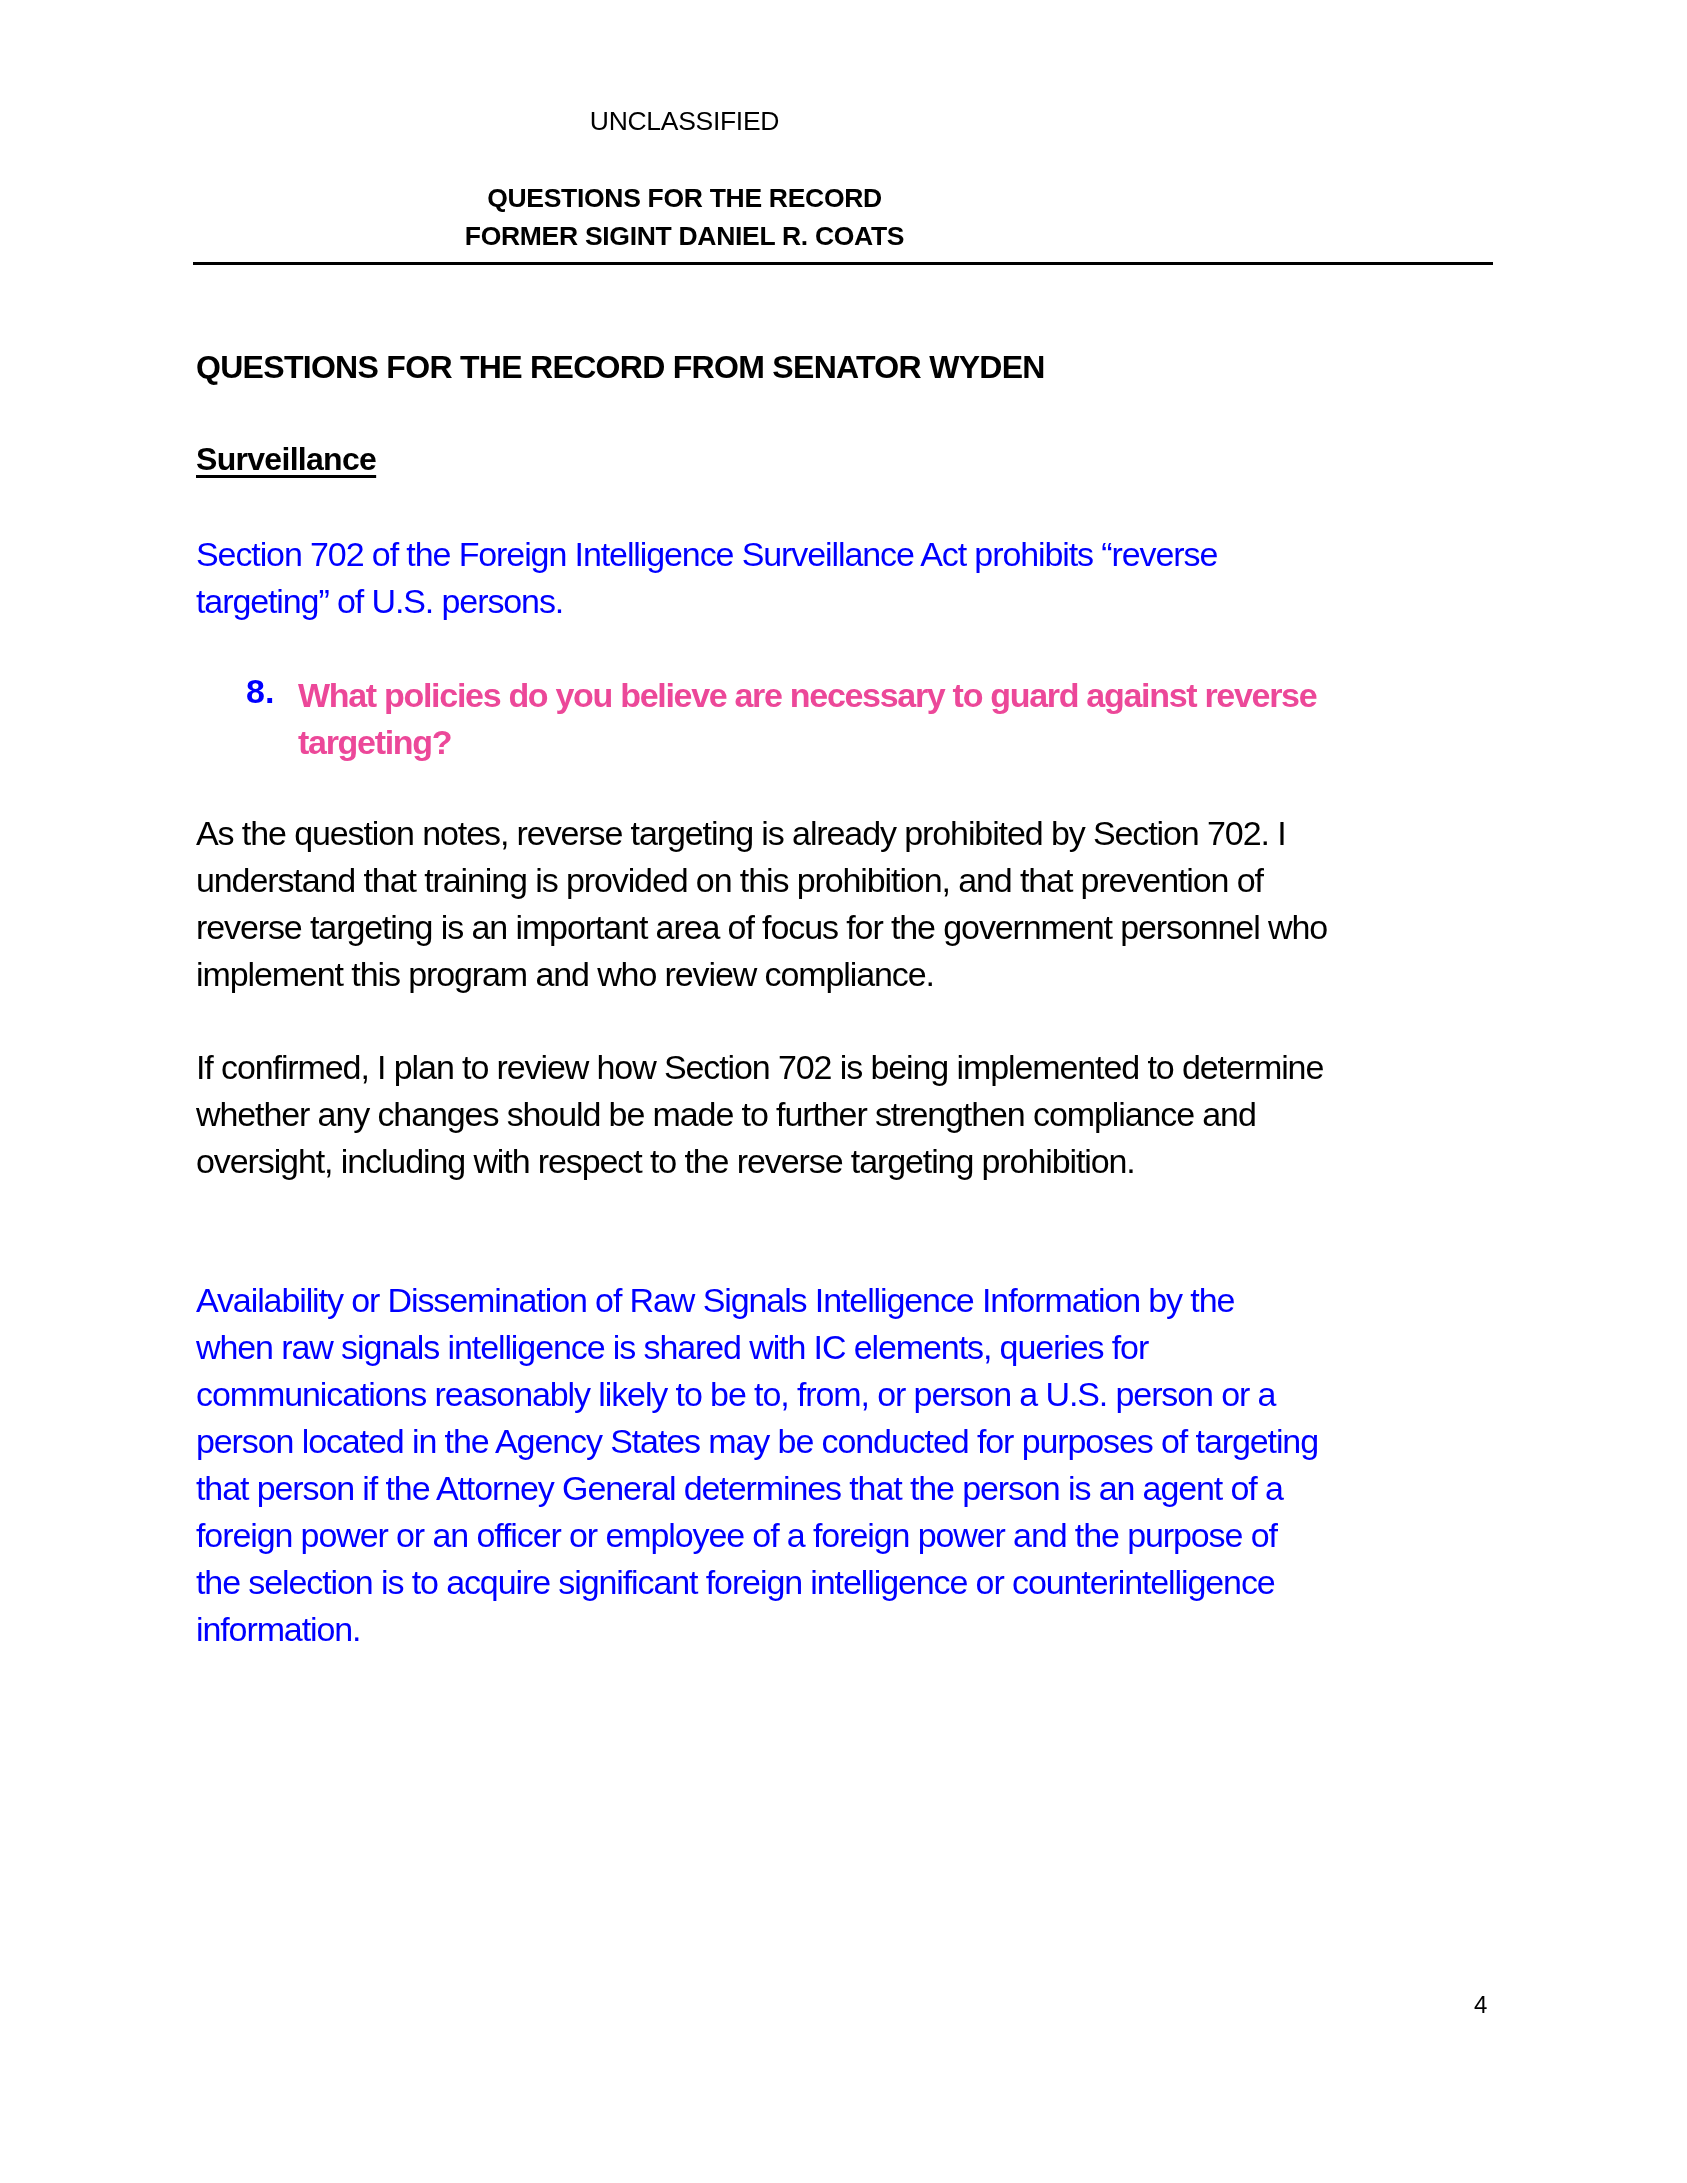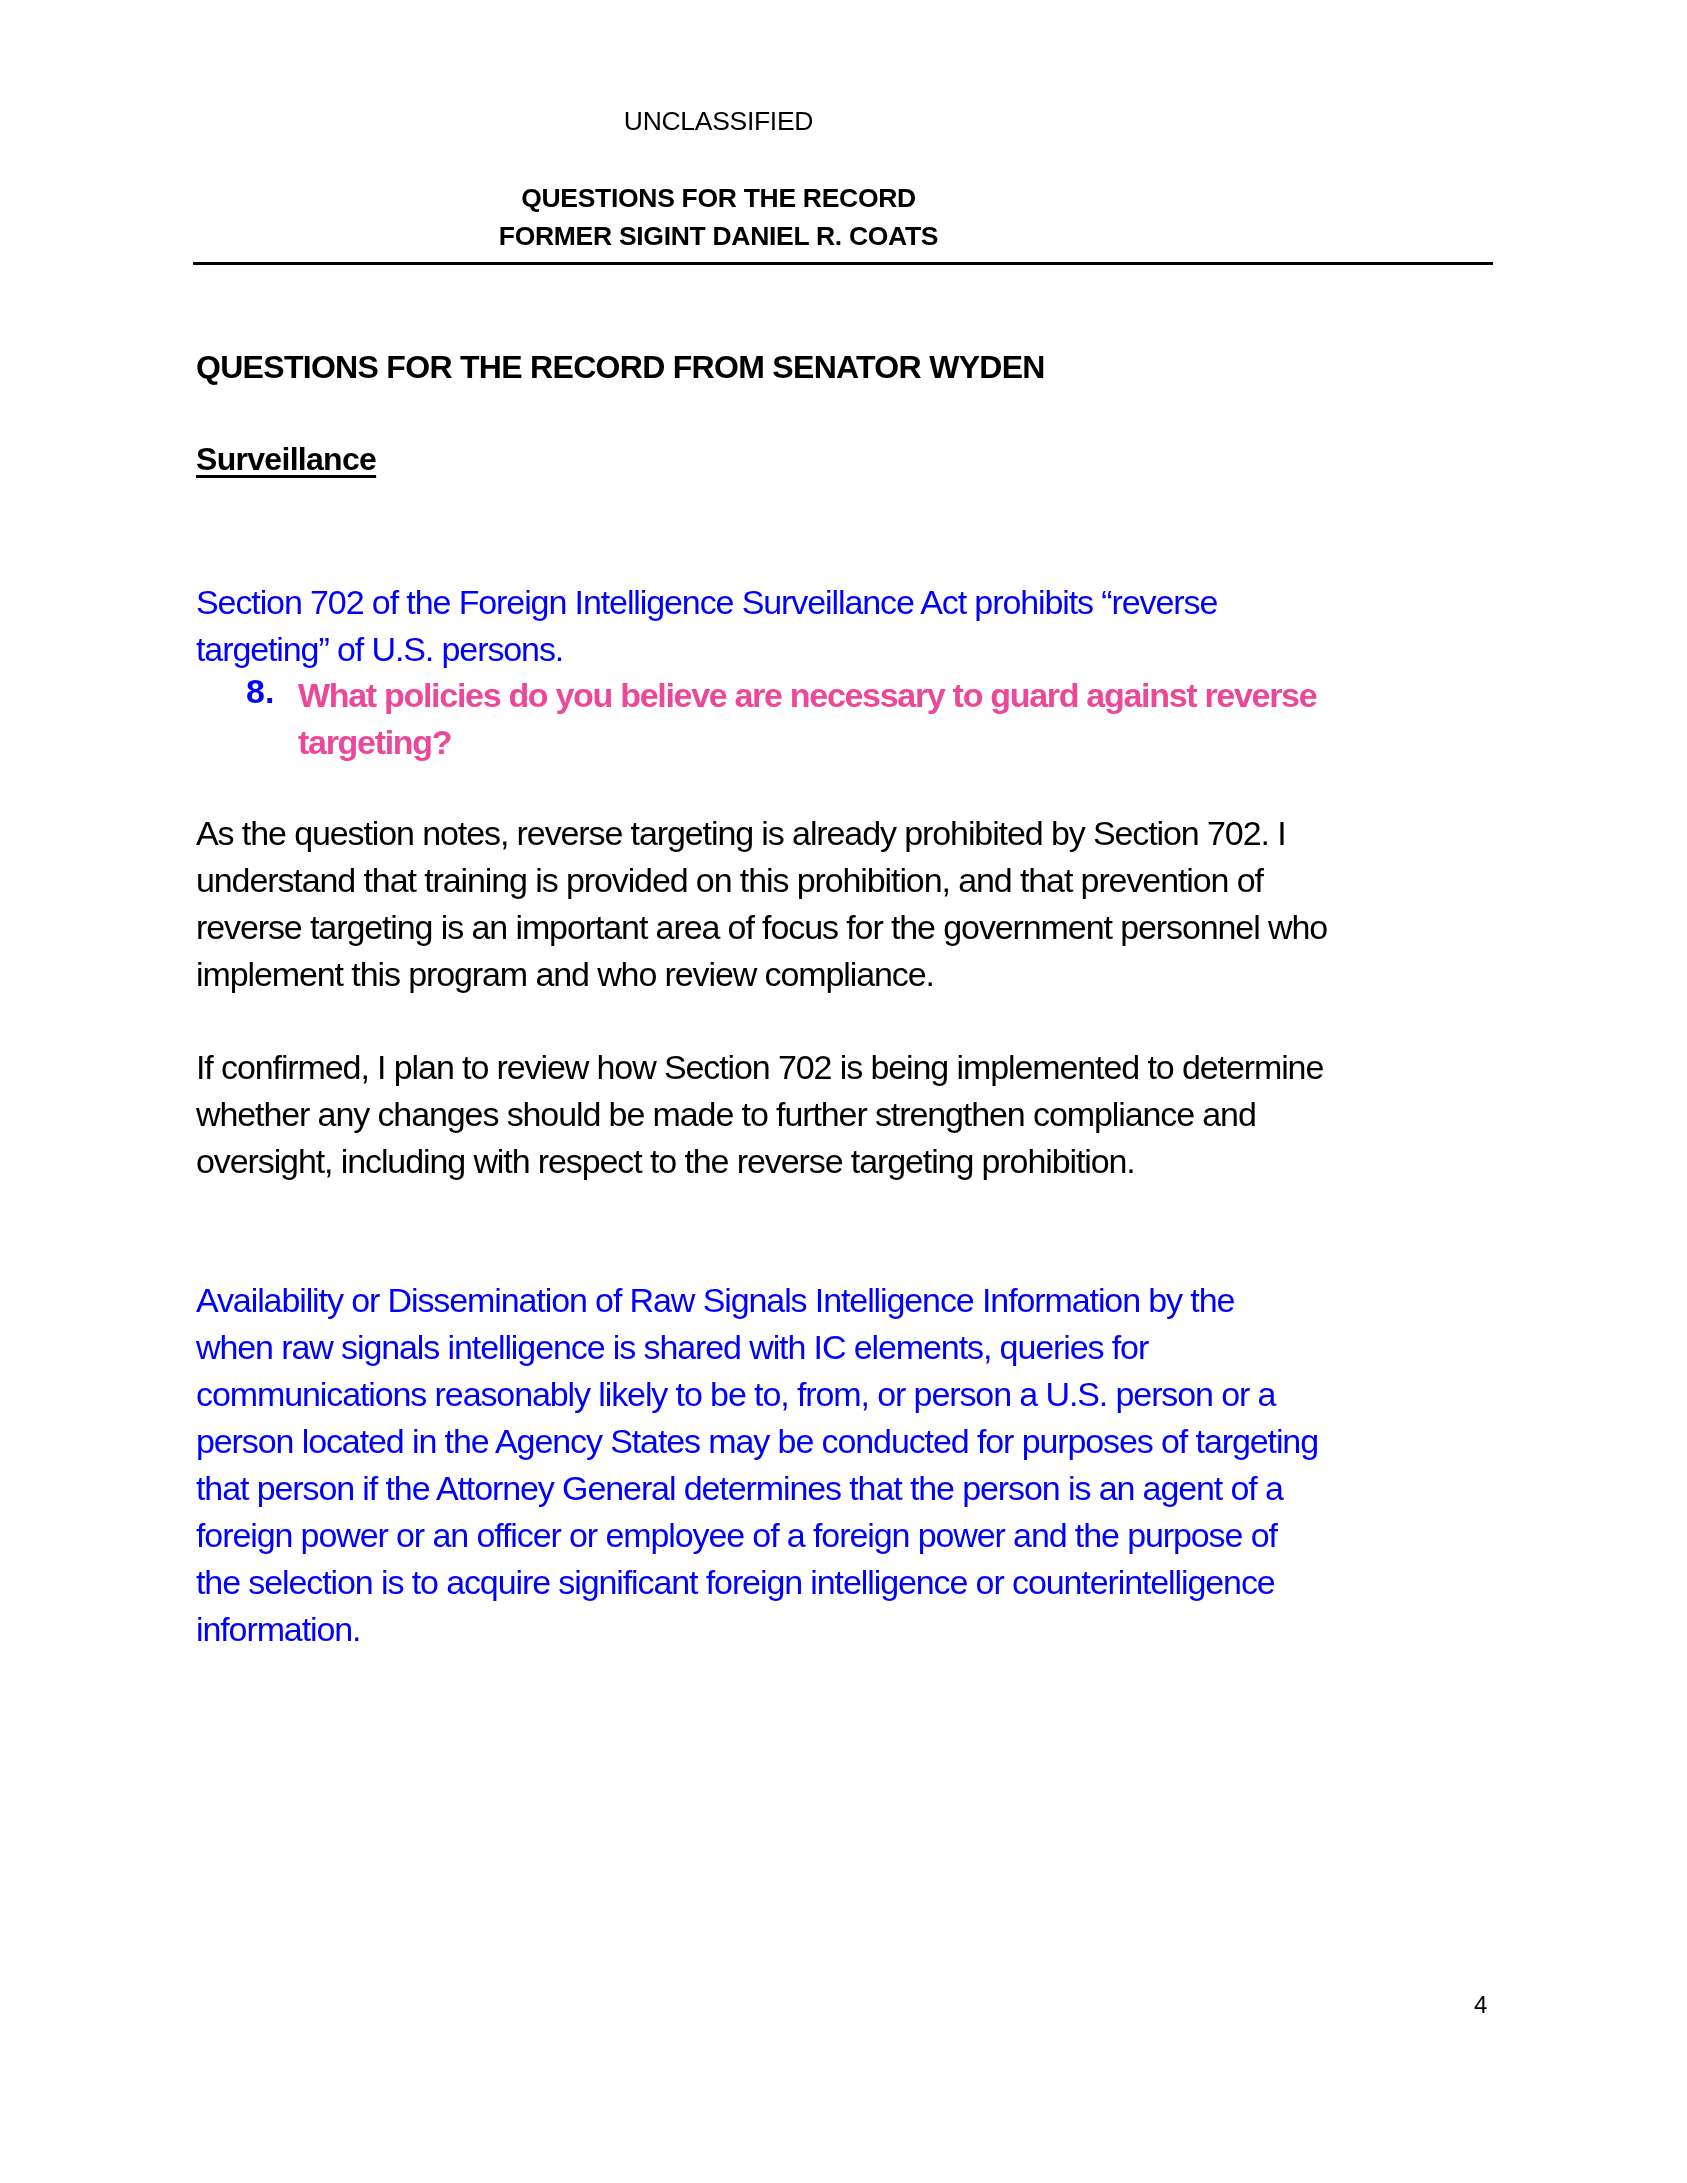--- a/index.html
+++ b/index.html
@@ -1,19 +1,19 @@
 <!DOCTYPE html>
 <html style="font-size:10.6px"><head>
   <meta charset="utf-8">
   <style>
     html, body { margin: 0; padding: 0; background: #ffffff; }
     body { width: 1687px; height: 2183px; position: relative; overflow: hidden;
            font-family: "Liberation Sans", sans-serif; color: #000000; }
     .abs { position: absolute; white-space: nowrap; }
-    .center { left: 0; width: 1369px; text-align: center; margin-left: 34px; }
+    .center { left: 0; width: 1369px; text-align: center; }
     .hdr-class { top: 106px; font-size: 26.5px; letter-spacing: -0.3px; }
     .hdr-title { font-size: 26.5px; font-weight: bold; letter-spacing: -0.3px; }
     .rule { position: absolute; left: 193px; width: 1300px; top: 262px; height: 2.6px; background: #000; }
     .h1 { left: 196px; top: 349px; font-size: 32px; font-weight: bold; letter-spacing: -0.7px; }
     .h2 { left: 196px; top: 441px; font-size: 32px; font-weight: bold; letter-spacing: -0.7px;
           text-decoration: underline; text-decoration-thickness: 2.6px; text-underline-offset: 5.3px; }
     .para { position: absolute; left: 196px; font-size: 34px; letter-spacing: -1.1px; line-height: 47px; }
     .para .ln { display: block; white-space: nowrap; }
     .blue { color: #0000FF; }
     .q-num { position: absolute; left: 246px; top: 672px; font-size: 34px; font-weight: bold; color: #0000FF; }
@@ -28,21 +28,21 @@
 <div>
 
   <div class="abs center hdr-class">UNCLASSIFIED</div>
   <div class="abs center hdr-title" style="top:183px;">QUESTIONS FOR THE RECORD</div>
   <div class="abs center hdr-title" style="top:221px;">FORMER SIGINT DANIEL R. COATS</div>
   <div class="rule"></div>
 
   <div class="abs h1">QUESTIONS FOR THE RECORD FROM SENATOR WYDEN</div>
   <div class="abs h2">Surveillance</div>
 
-  <div class="para blue" style="top:531px;margin-top:48px;">
+  <div class="para blue" style="top:531px;">
     <span class="ln">Section 702 of the Foreign Intelligence Surveillance Act prohibits “reverse</span>
     <span class="ln">targeting” of U.S. persons.</span>
   </div>
 
   <div class="q-num">8.</div>
   <div class="q-text">
     <span class="ln">What policies do you believe are necessary to guard against reverse</span>
     <span class="ln">targeting?</span>
   </div>
 

